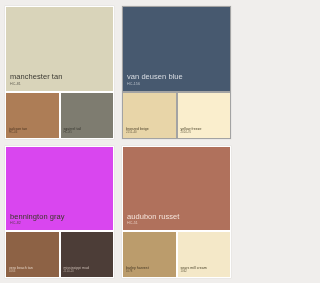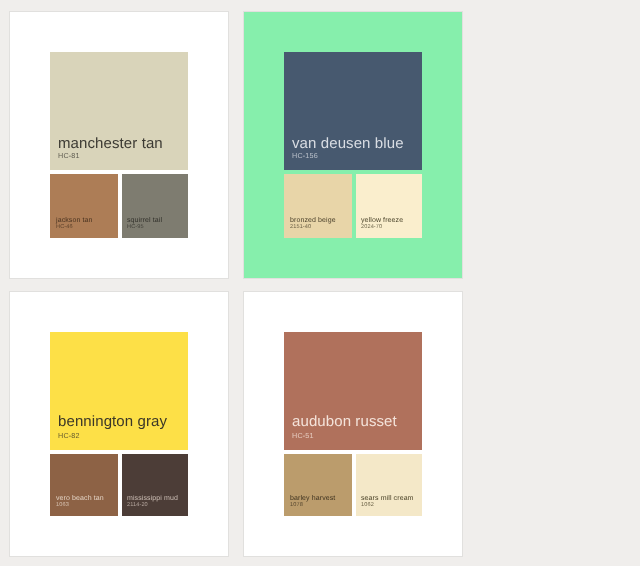--- a/index.html
+++ b/index.html
@@ -22,21 +22,21 @@
     display: grid;
     grid-template-columns: 1fr 1fr;
     grid-template-rows: 1fr 1fr;
     column-gap: 8px;
     row-gap: 7px;
   }
 
   .palette-card {
     background: #ffffff;
     box-sizing: border-box;
-    padding: 20px;
+    padding: 1px;
     display: flex;
     flex-direction: column;
     box-shadow: 0 0 0 0.5px rgba(0,0,0,0.06);
   }
 
   .main-swatch {
     position: relative;
     flex: 0 0 64%;
     width: 100%;
     box-sizing: border-box;
@@ -108,39 +108,39 @@
         <div class="sub-name">jackson tan</div>
         <div class="sub-code">HC-46</div>
       </div>
       <div class="sub-swatch" style="background: rgb(126, 124, 112); color: rgb(50, 49, 43);">
         <div class="sub-name">squirrel tail</div>
         <div class="sub-code">HC-95</div>
       </div>
     </div>
   </div>
 
-  <div class="palette-card" style="background: #86efac;">
+  <div class="palette-card" style="background: #a3a3a3;">
     <div class="main-swatch" style="background: rgb(71, 89, 111); color: rgb(217, 221, 227);">
       <div class="main-name">van deusen blue</div>
       <div class="main-code">HC-156</div>
     </div>
     <div class="sub-swatch-row">
       <div class="sub-swatch" style="background: rgb(232, 213, 168); color: rgb(75, 65, 43);">
         <div class="sub-name">bronzed beige</div>
         <div class="sub-code">2151-40</div>
       </div>
       <div class="sub-swatch" style="background: rgb(250, 238, 205); color: rgb(75, 68, 43);">
         <div class="sub-name">yellow freeze</div>
         <div class="sub-code">2024-70</div>
       </div>
     </div>
   </div>
 
   <div class="palette-card" style="background: rgb(255, 255, 255);">
-    <div class="main-swatch" style="background: #fde047; color: rgb(59, 55, 40);">
+    <div class="main-swatch" style="background: #d946ef; color: rgb(59, 55, 40);">
       <div class="main-name">bennington gray</div>
       <div class="main-code">HC-82</div>
     </div>
     <div class="sub-swatch-row">
       <div class="sub-swatch" style="background: rgb(141, 98, 69); color: rgb(227, 210, 195);">
         <div class="sub-name">vero beach tan</div>
         <div class="sub-code">1063</div>
       </div>
       <div class="sub-swatch" style="background: rgb(76, 61, 55); color: rgb(205, 191, 182);">
         <div class="sub-name">mississippi mud</div>

